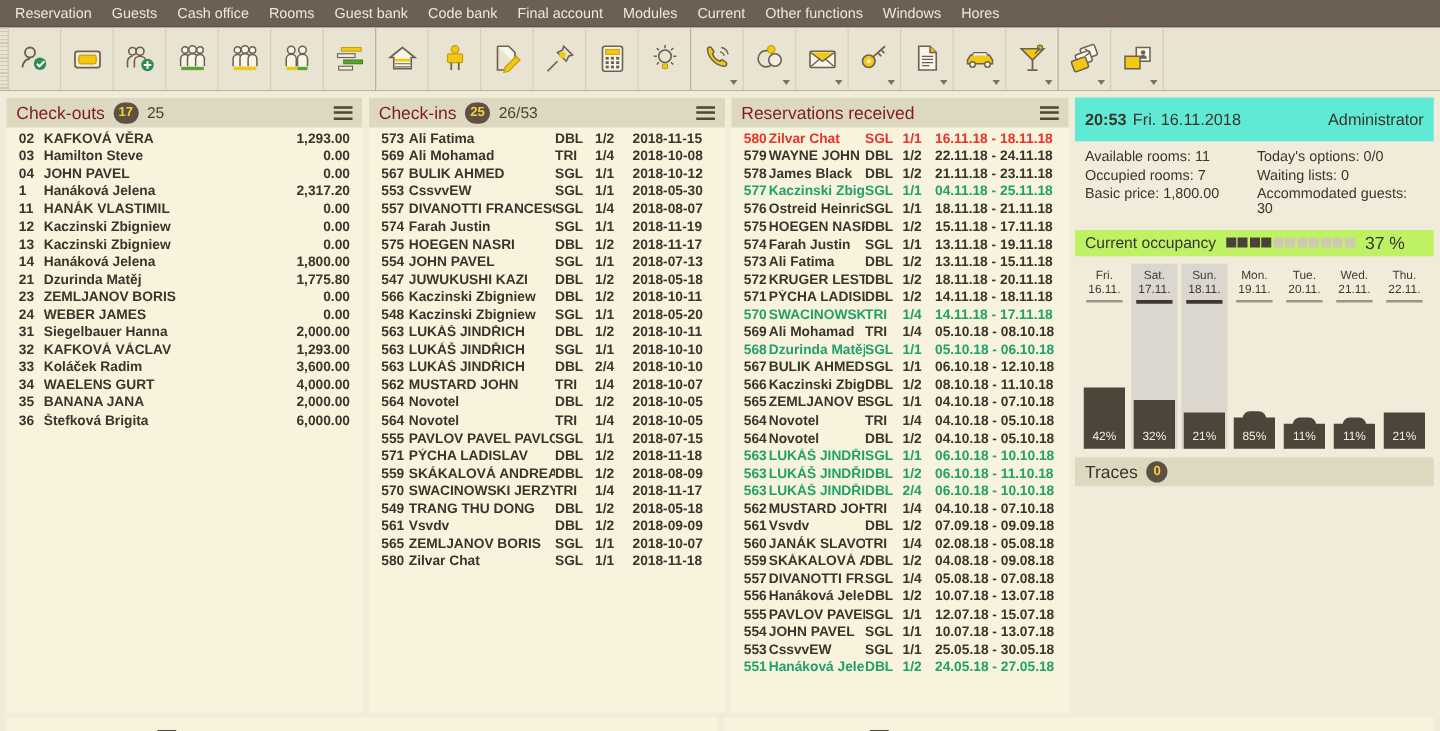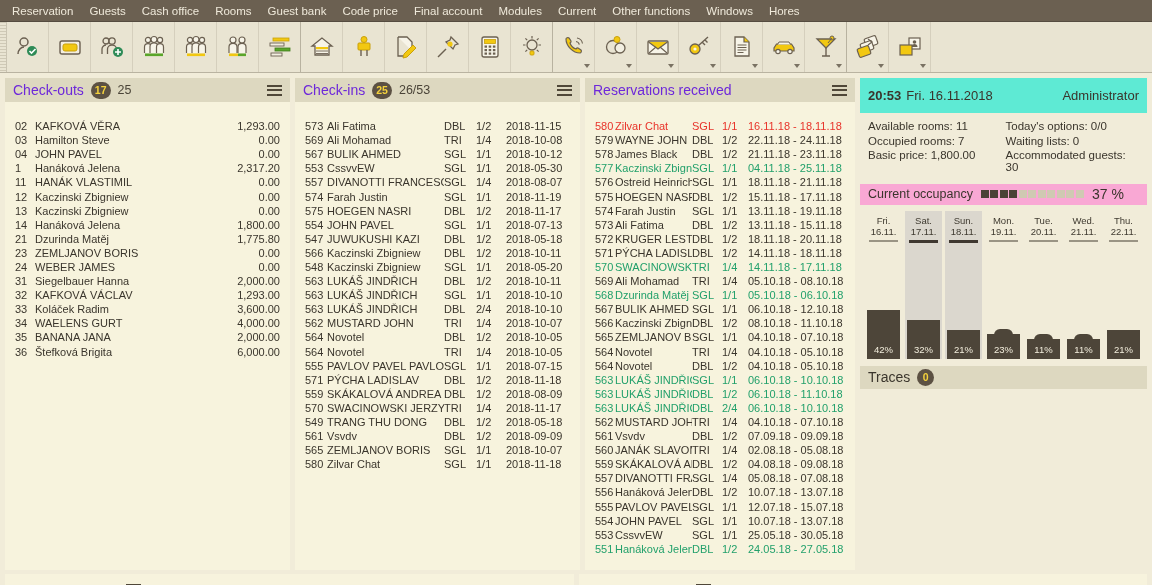--- a/index.html
+++ b/index.html
@@ -79,21 +79,21 @@
   .panel-head {
     background: #ddd8c0;
     height: 24px;
     display: flex;
     align-items: center;
     padding: 0 8px;
     flex: none;
   }
   .panel-title {
     font-size: 14px;
-    color: #6d28d9;
+    color: #7f1d1d;
   }
   .badge {
     display: inline-flex;
     align-items: center;
     justify-content: center;
     min-width: 17px; height: 17px;
     border-radius: 9px;
     background: #5c5143;
     color: #f5d23c;
     font-size: 10.5px;
@@ -110,21 +110,22 @@
     margin-left: auto;
     width: 15px; height: 11px;
     display: flex; flex-direction: column; justify-content: space-between;
     cursor: default;
   }
   .hamburger i { display:block; height: 2px; background: #4f4738; }
 
   .rows {
     flex: 1;
     overflow: hidden;
-    padding-top: 17px;
+    padding-top: 2px;
+    font-weight: bold;
   }
   .row {
     display: flex;
     align-items: center;
     height: 14.1px;
     font-size: 11px;
     color: #3a352c;
     padding: 0 4px;
     white-space: nowrap;
   }
@@ -174,21 +175,21 @@
     display: flex;
     padding: 3px 8px 2px 8px;
     font-size: 11.5px;
     color: #3a352c;
     gap: 4px;
   }
   .sb-stats > div { flex: 1; }
   .sb-stats p { margin: 0 0 2.5px 0; }
 
   .occ-bar {
-    background: #f9a8d4;
+    background: #bef264;
     height: 21px;
     display: flex;
     align-items: center;
     padding: 0 8px;
     font-size: 12.5px;
     color: #3a352c;
     margin-top: 2px;
   }
   .occ-blocks { display: flex; gap: 1.5px; margin: 0 8px; }
   .occ-blocks i { display: block; width: 8px; height: 8px; background: #cfc9b2; }
@@ -281,21 +282,21 @@
 </style>
 </head>
 <body>
 
 <div id="menubar">
     <div class="menu-item">Reservation</div>
     <div class="menu-item">Guests</div>
     <div class="menu-item">Cash office</div>
     <div class="menu-item">Rooms</div>
     <div class="menu-item">Guest bank</div>
-    <div class="menu-item">Code price</div>
+    <div class="menu-item">Code bank</div>
     <div class="menu-item">Final account</div>
     <div class="menu-item">Modules</div>
     <div class="menu-item">Current</div>
     <div class="menu-item">Other functions</div>
     <div class="menu-item">Windows</div>
     <div class="menu-item">Hores</div>
   </div>
 
 <div id="toolbar">
   <div class="tb-grip"></div>
@@ -1098,21 +1099,21 @@
           </div>
         </div>
         <div class="chart-col">
           <div class="col-head">
             <div>Mon.</div>
             <div>19.11.</div>
           </div>
           <div class="col-rule"></div>
           <div class="col-body">
             <div class="bar notch" style="height: 25px;">
-              <span>23%</span>
+              <span>85%</span>
             </div>
           </div>
         </div>
         <div class="chart-col">
           <div class="col-head">
             <div>Tue.</div>
             <div>20.11.</div>
           </div>
           <div class="col-rule"></div>
           <div class="col-body">

